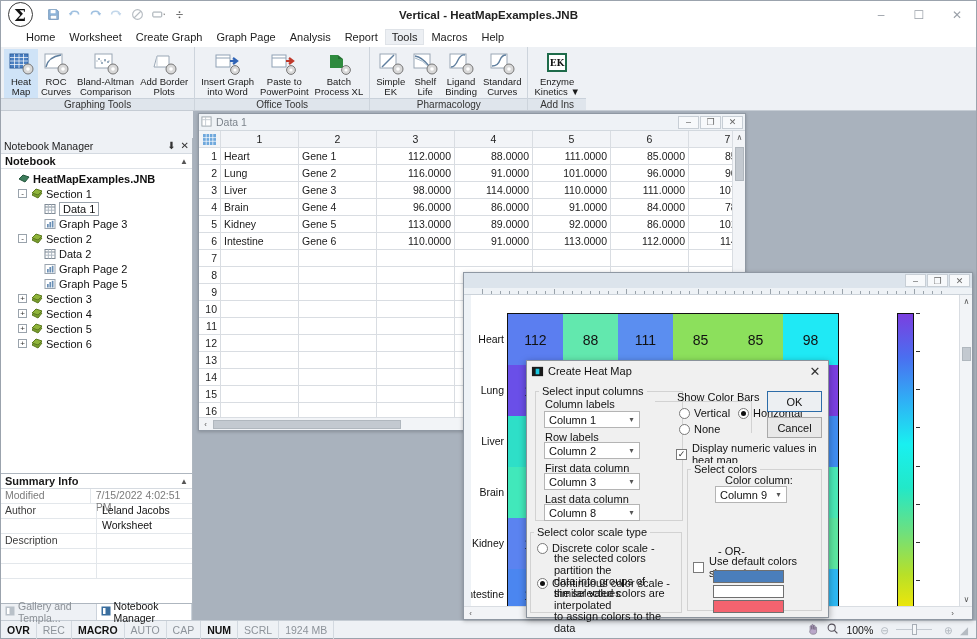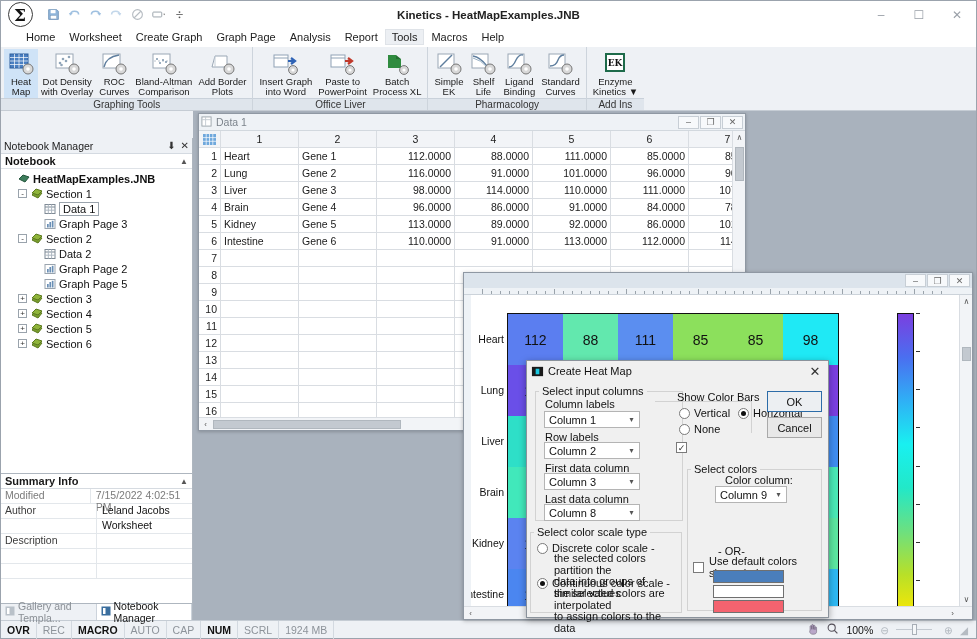--- a/index.html
+++ b/index.html
@@ -263,21 +263,21 @@
           </svg>
       </div>
       <div class="qat-btn">
         <svg width="9" height="13" viewBox="0 0 10 16">
             <circle cx="5" cy="5" r="1.1" fill="#555"></circle>
             <rect x="1" y="7.5" width="8" height="1" fill="#555"></rect>
             <circle cx="5" cy="11.5" r="1.1" fill="#555"></circle>
           </svg>
       </div>
     </div>
-    <div class="win-title">Kinetics - HeatMapExamples.JNB</div>
+    <div class="win-title">Vertical - HeatMapExamples.JNB</div>
     <div class="win-ctrls">
       <div class="win-ctrl">–</div>
       <div class="win-ctrl">☐</div>
       <div class="win-ctrl">✕</div>
     </div>
   </div>
 
   <div class="menubar" id="menubar">
       <div class="menu-item">Home</div>
       <div class="menu-item">Worksheet</div>
@@ -309,38 +309,20 @@
                 <circle cx="20" cy="17" r="1.8" fill="#fff"></circle>
               </svg>
             </div>
             <div class="ritem-label">Heat
 Map</div>
           </div>
           <div class="ritem">
             <div class="ricon">
               <svg width="26" height="24" viewBox="0 0 26 24">
                 <rect x="2" y="2" width="17" height="14" fill="#fff" stroke="#9aa7b5"></rect>
-                <g fill="#8fa4b8">
-                  <circle cx="6" cy="11" r="1.3"></circle>
-                  <circle cx="9" cy="7" r="1.3"></circle>
-                  <circle cx="12" cy="9" r="1.3"></circle>
-                  <circle cx="15" cy="5" r="1.3"></circle>
-                  <circle cx="7.5" cy="13" r="1.3"></circle>
-                </g>
-                <circle cx="20" cy="17" r="5" fill="#d8d8d8" stroke="#777"></circle>
-                <circle cx="20" cy="17" r="1.8" fill="#fff"></circle>
-              </svg>
-            </div>
-            <div class="ritem-label">Dot Density
-with Overlay</div>
-          </div>
-          <div class="ritem">
-            <div class="ricon">
-              <svg width="26" height="24" viewBox="0 0 26 24">
-                <rect x="2" y="2" width="17" height="14" fill="#fff" stroke="#9aa7b5"></rect>
                 <path d="M3 15 Q5 5 18 3" fill="none" stroke="#5e7e9e" stroke-width="1.4"></path>
                 <circle cx="20" cy="17" r="5" fill="#d8d8d8" stroke="#777"></circle>
                 <circle cx="20" cy="17" r="1.8" fill="#fff"></circle>
               </svg>
             </div>
             <div class="ritem-label">ROC
 Curves</div>
           </div>
           <div class="ritem">
             <div class="ricon">
@@ -409,21 +391,21 @@
                 <path d="M4 3 l8 0 l0 4 l5 0 l0 9 l-13 0 z" fill="#2f8b3f"></path>
                 <path d="M12 3 l5 4 l-5 0 z" fill="#246f31"></path>
                 <circle cx="20" cy="18" r="4.4" fill="#d8d8d8" stroke="#777"></circle>
                 <circle cx="20" cy="18" r="1.6" fill="#fff"></circle>
               </svg>
             </div>
             <div class="ritem-label">Batch
 Process XL</div>
           </div>
         </div>
-        <div class="rgroup-title">Office Liver</div>
+        <div class="rgroup-title">Office Tools</div>
       </div>
       <div class="rgroup">
         <div class="rgroup-items">
           <div class="ritem">
             <div class="ricon">
               <svg width="26" height="24" viewBox="0 0 26 24">
                 <rect x="2" y="2" width="16" height="14" fill="#fff" stroke="#9aa7b5"></rect>
                 <path d="M4 15 L16 3" stroke="#5e7e9e" stroke-width="1.4" fill="none"></path>
                 <circle cx="20" cy="17" r="5" fill="#d8d8d8" stroke="#777"></circle>
                 <circle cx="20" cy="17" r="1.8" fill="#fff"></circle>
@@ -1093,20 +1075,21 @@
             </span>
           <span>Horizontal</span>
         </div>
         <div class="radio" style="left:152px;top:62px;">
           <span class="rdo"></span>
           <span>None</span>
         </div>
 
         <div class="chkrow" style="left:149px;top:81px;">
           <span class="chk">✓</span>
+          <span>Display numeric values in heat map</span>
         </div>
 
         <div class="btn def" style="left:240px;top:30px;width:55px;">OK</div>
         <div class="btn" style="left:240px;top:56px;width:55px;">Cancel</div>
 
         <div class="gbox" style="left:160px;top:108px;width:135px;height:142px;">
           <span class="gbox-legend">Select colors</span>
         </div>
         <div class="lbl" style="left:198px;top:113px;">Color column:</div>
         <div class="cmb" style="left:188px;top:125px;width:72px;">

